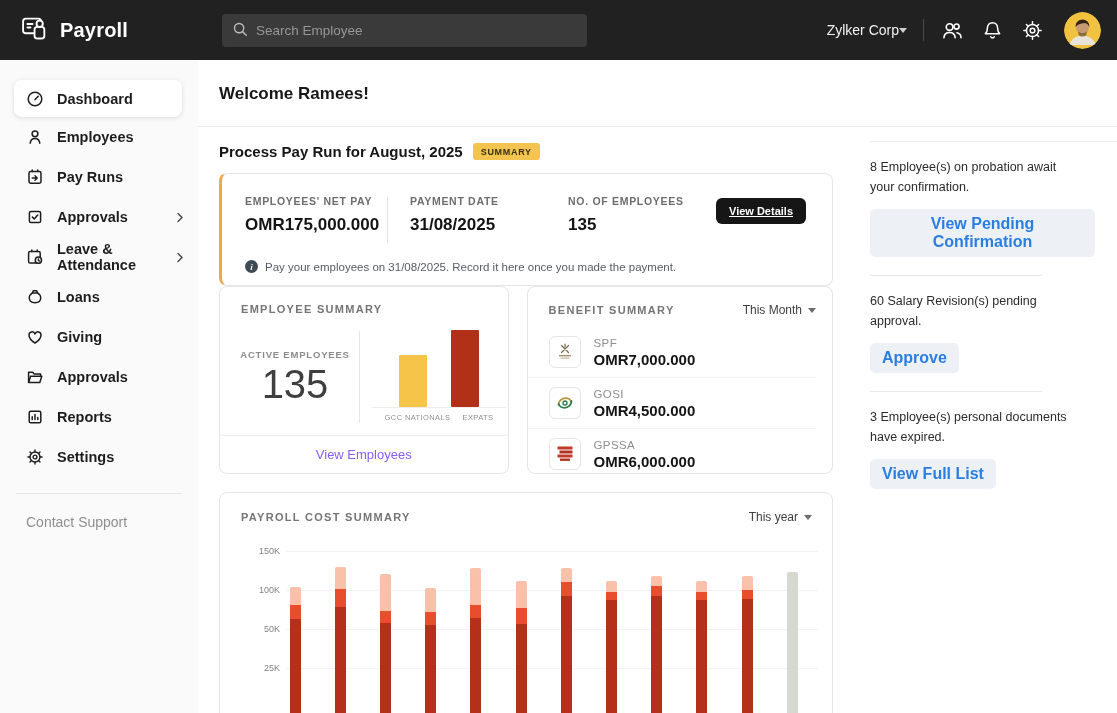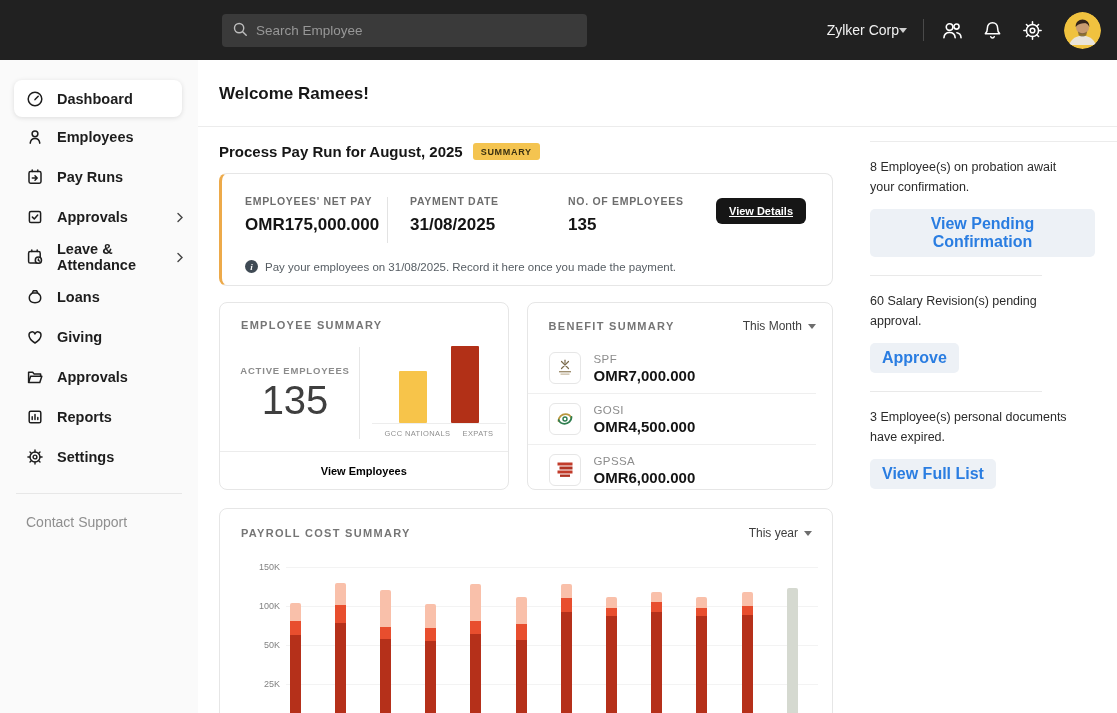--- a/index.html
+++ b/index.html
@@ -46,37 +46,37 @@
   .stat-value { margin-top:8px; font-size:17px; font-weight:700; color:#141414; }
   .stat-1 { width:142px; }
   .stat-sep { width:1px; height:46px; background:#e3e3e3; margin:2px 22px 0 0; }
   .stat-2 { width:158px; }
   .stat-3 { width:150px; }
   .view-details { position:absolute; right:26px; top:24px; background:#161616; color:#fff; border:none; border-radius:6px; font-size:11px; font-weight:600; padding:7px 13px; cursor:pointer; font-family:"Liberation Sans",sans-serif;text-decoration:underline; }
   .note-row { display:flex; align-items:center; gap:7px; padding:17px 0 0 23px; }
   .info-icon { width:13px; height:13px; border-radius:50%; background:#3f4a54; color:#fff; font-size:9px; font-weight:700; display:flex; align-items:center; justify-content:center; font-style:italic; font-family:"Liberation Serif",serif; }
   .note-text { font-size:11.5px; color:#565d63; }
 
-  .cards-row { margin-top:16px; display:flex; gap:18px; }
+  .cards-row { margin-top:0; display:flex; gap:18px; }
   .card { border:1px solid #e6e6e6; border-radius:8px; background:#fff; }
   .card-title { font-size:11px; font-weight:600; letter-spacing:1.3px; color:#757575; }
 
   .emp-card { position:relative; width:290px; height:188px; }
   .emp-card .card-title { padding:16px 0 0 21px; }
   .active-block { position:absolute; left:10px; top:62px; width:130px; text-align:center; }
   .active-label { font-size:9.5px; font-weight:600; letter-spacing:.8px; color:#8b8b8b; }
   .active-count { margin-top:2px; font-size:40px; color:#3f3f3f; }
   .emp-vsep { position:absolute; left:139px; top:44px; width:1px; height:92px; background:#e6e6e6; }
   .mini-chart { position:absolute; left:158px; top:42px; width:122px; height:78px; display:flex; align-items:flex-end; justify-content:center; gap:24px; }
   .mini-bar { width:28px; border-radius:1px; }
   .mini-base { position:absolute; left:152px; top:120px; width:134px; height:1px; background:#ededed; }
   .mini-labels { position:absolute; left:152px; top:126px; width:134px; display:flex; justify-content:center; gap:12px; }
   .mini-label { font-size:7.5px; letter-spacing:.4px; color:#8f8f8f; }
   .emp-footer { position:absolute; left:0; bottom:0; width:100%; height:38px; border-top:1px solid #ececec; display:flex; align-items:center; justify-content:center; }
-  .link { color:#000000; font-size:11px; font-weight:700; cursor:pointer; text-decoration:none; }
+  .link { color:#8b5cf6; font-size:13px; font-weight:400; cursor:pointer; text-decoration:none; }
 
   .ben-card { width:307px; height:188px; }
   .ben-header { display:flex; align-items:center; justify-content:space-between; padding:16px 16px 0 21px; }
   .period { display:flex; align-items:center; gap:6px; font-size:12px; color:#3e3e3e; cursor:pointer; }
   .period .caret { border-top-color:#6d6d6d; }
   .ben-row { display:flex; align-items:center; gap:13px; padding:9px 0 9px 21px; margin:0 16px 0 0; }
   .ben-row + .ben-row { border-top:1px solid #efefef; }
   .ben-rows { margin-top:10px; }
   .logo-box { width:32px; height:32px; border:1px solid #e6e6e6; border-radius:6px; background:#fff; display:flex; align-items:center; justify-content:center; }
   .ben-name { font-size:11.5px; letter-spacing:.4px; color:#8d8d8d; }
@@ -96,20 +96,31 @@
   .todo-hr { width:172px; height:1px; background:#e9e9e9; margin-top:18px; }
   .task-text { margin-top:15px; font-size:12.5px; color:#2b2b2b; line-height:1.6; width:200px; }
   .task-btn { display:inline-block; margin-top:12px; background:#edf1f6; color:#2a7de1; font-size:16px; font-weight:600; border:none; border-radius:5px; padding:6px 12px; cursor:pointer; font-family:"Liberation Sans",sans-serif; }
 </style>
 </head>
 <body>
 
 <div id="app">
 
   <div class="topbar">
+    <div class="brand">
+      <span>
+        <svg width="30" height="28" viewBox="0 0 24 24" fill="none" stroke="#fff" stroke-width="1.6" stroke-linecap="round">
+          <rect x="1.8" y="4" width="15.4" height="12.5" rx="2.4"></rect>
+          <path d="M5.5 8.6h4.4M5.5 11.6h2.6"></path>
+          <rect x="11.6" y="11" width="8.4" height="10" rx="2.4" fill="#212121"></rect>
+          <circle cx="16" cy="8.4" r="2.7" fill="#212121"></circle>
+        </svg>
+      </span>
+      <span class="brand-name">Payroll</span>
+    </div>
     <div class="search-wrap">
       <span>
         <svg width="16" height="16" viewBox="0 0 18 18" fill="none" stroke="#bdbdbd" stroke-width="1.6" stroke-linecap="round">
           <circle cx="8" cy="8" r="5.2"></circle>
             <path d="M12 12l4 4"></path>
         </svg>
       </span>
       <input type="text" placeholder="Search Employee" style="">
     </div>
     <div class="topbar-right">

